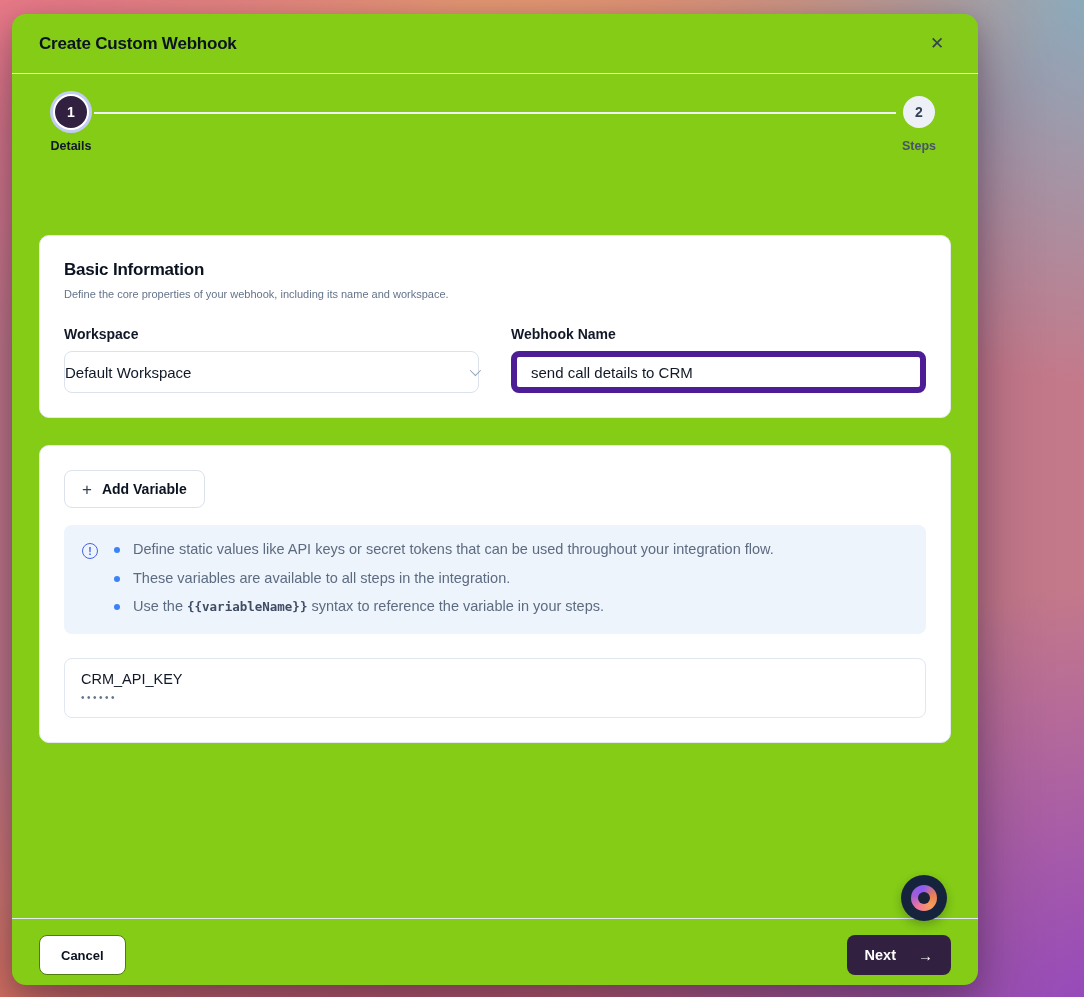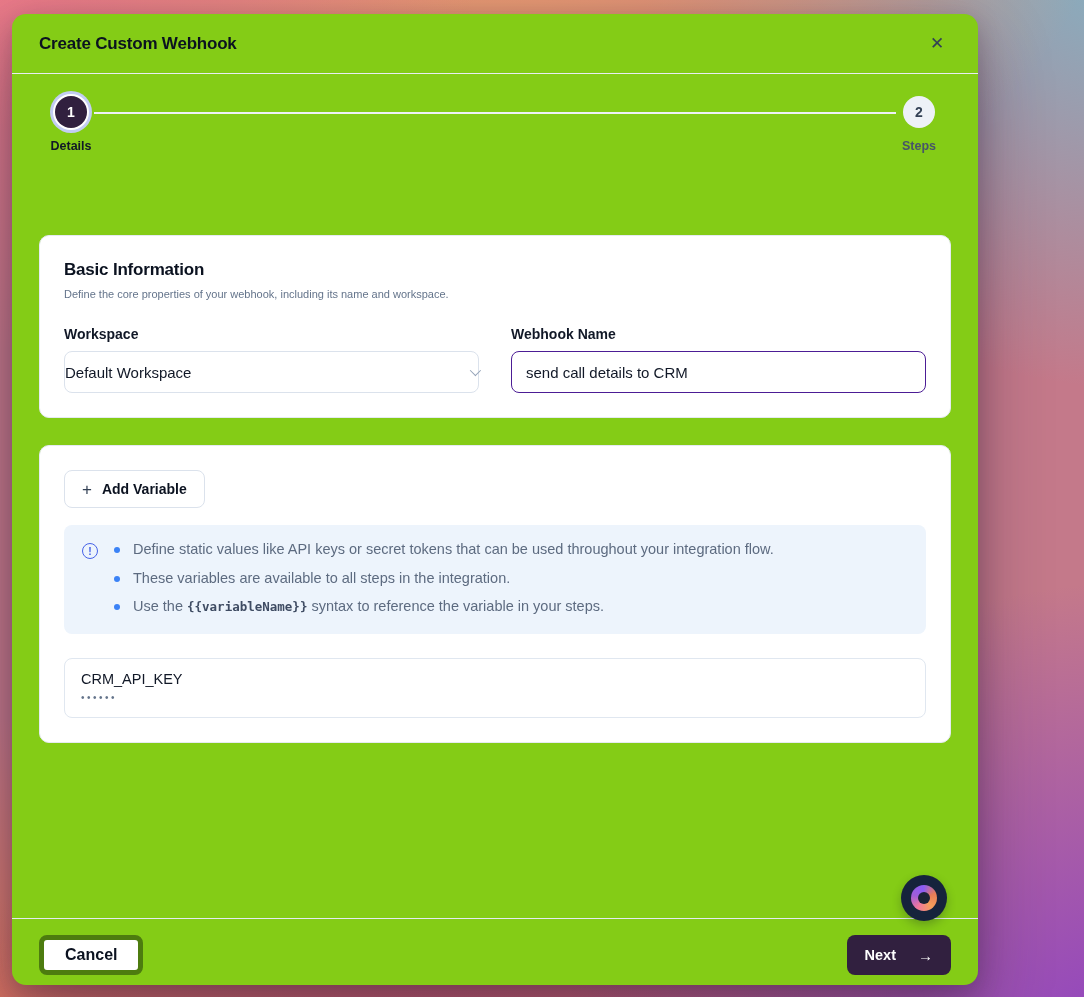--- a/index.html
+++ b/index.html
@@ -120,21 +120,21 @@
   }
   .chevron-down {
     width: 8px; height: 8px;
     border-right: 1.7px solid #94a3b8;
     border-bottom: 1.7px solid #94a3b8;
     transform: rotate(45deg) translateY(-2px);
   }
   .text-input {
     width: 100%;
     height: 42px;
-    border: 1px solid #4c1d95;
+    border: 6px solid #4c1d95;
     border-radius: 8px;
     padding: 0 14px;
     font-size: 15px; color: #111827;
     font-family: "Liberation Sans", sans-serif;
     outline: none;
   }
 
   
   .vars-header { display: flex; align-items: flex-start; justify-content: space-between; }
   .add-var-btn {
@@ -208,23 +208,23 @@
     padding: 16px 27px 0;
     height: 67px;
     display: flex;
     align-items: flex-start;
     justify-content: space-between;
     position: relative;
   }
   .cancel-btn {
     height: 40px; padding: 0 21px;
     background: #fff;
-    border: 5px solid #4d7c0f;
-    border-radius: 8px;
-    font-size: 16px; font-weight: 600; color: #0b1220;
+    border: 1px solid #4d7c0f;
+    border-radius: 8px;
+    font-size: 13px; font-weight: 600; color: #0b1220;
     font-family: "Liberation Sans", sans-serif;
     cursor: pointer;
   }
   .next-btn {
     height: 40px; padding: 0 18px;
     background: #31203f;
     border: none;
     border-radius: 8px;
     color: #fff;
     font-size: 14.5px; font-weight: 600;

